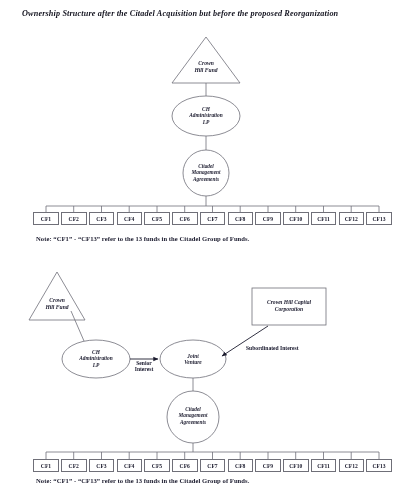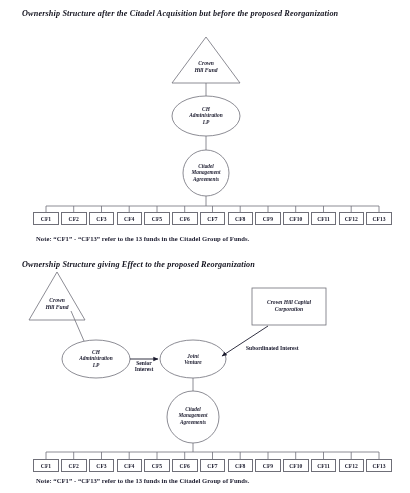--- a/index.html
+++ b/index.html
@@ -163,21 +163,20 @@
       <line x1="379" y1="452" x2="379" y2="459"></line>
     </g>
 
     <g stroke="#1b1b2e" stroke-width="0.9" fill="none">
       <line x1="130" y1="359" x2="158" y2="359" marker-end="url(#arrowhead)"></line>
       <line x1="268" y1="326" x2="222" y2="356" marker-end="url(#arrowhead)"></line>
     </g>
   </svg>
 
   <div class="diagram-title" id="title-1">Ownership Structure after the Citadel Acquisition but before the proposed Reorganization</div>
-  <div class="diagram-title" id="title-2">Ownership Structure giving Effect to the proposed Reorganization</div>
 
   <div class="shape-label lbl-tri1" style="left:176px; top:60px; width:60px;">
     <div>Crown</div>
     <div>Hill Fund</div>
   </div>
 
   <div class="shape-label lbl-ell" style="left:176px; top:106px; width:60px;">
     <div>CH</div>
     <div>Administration</div>
     <div>LP</div>

